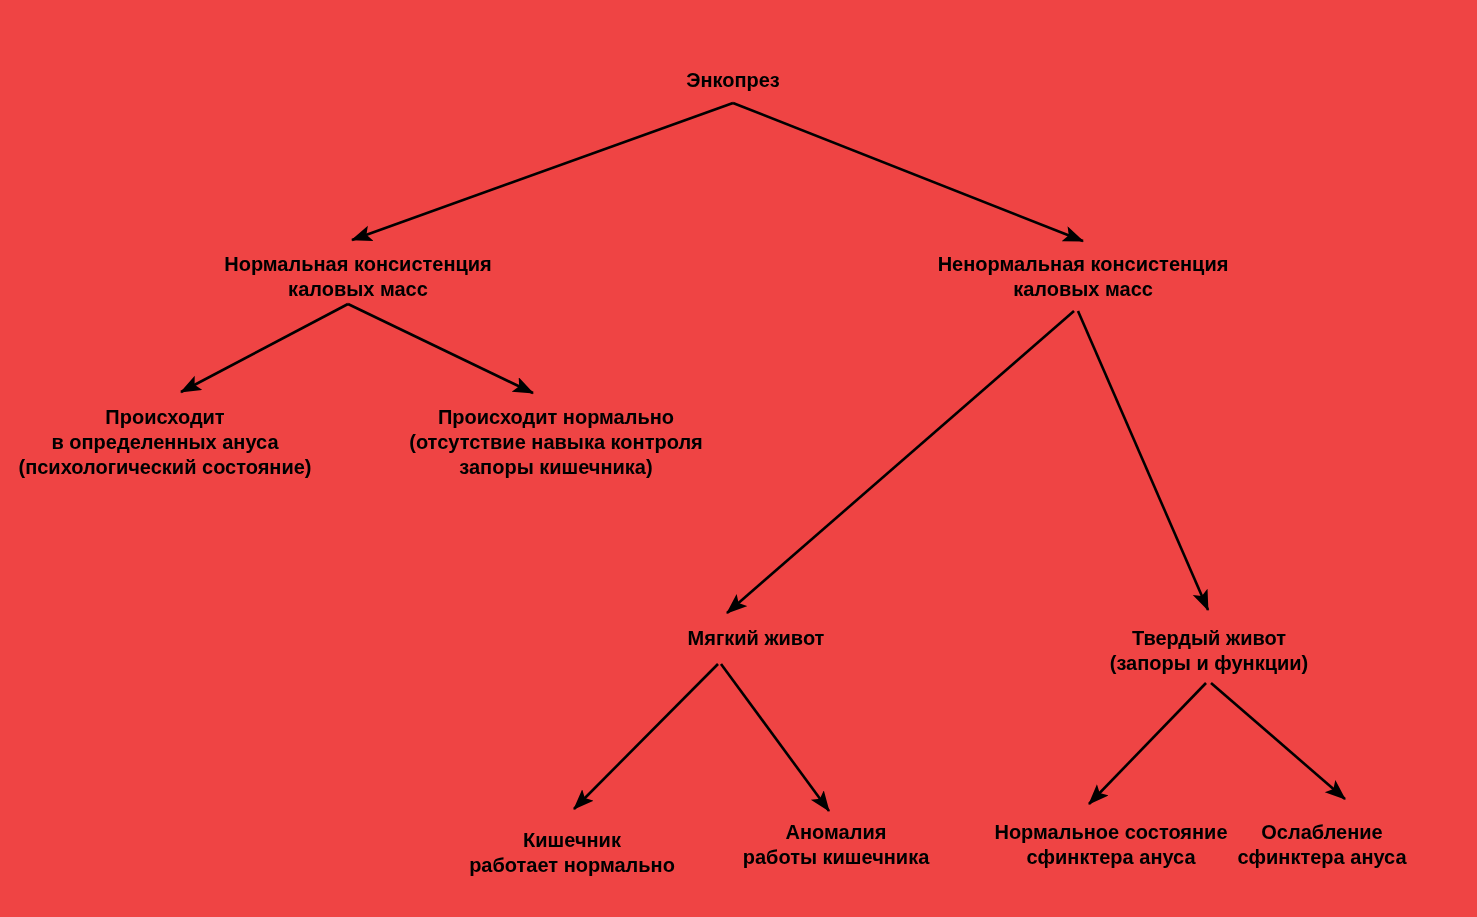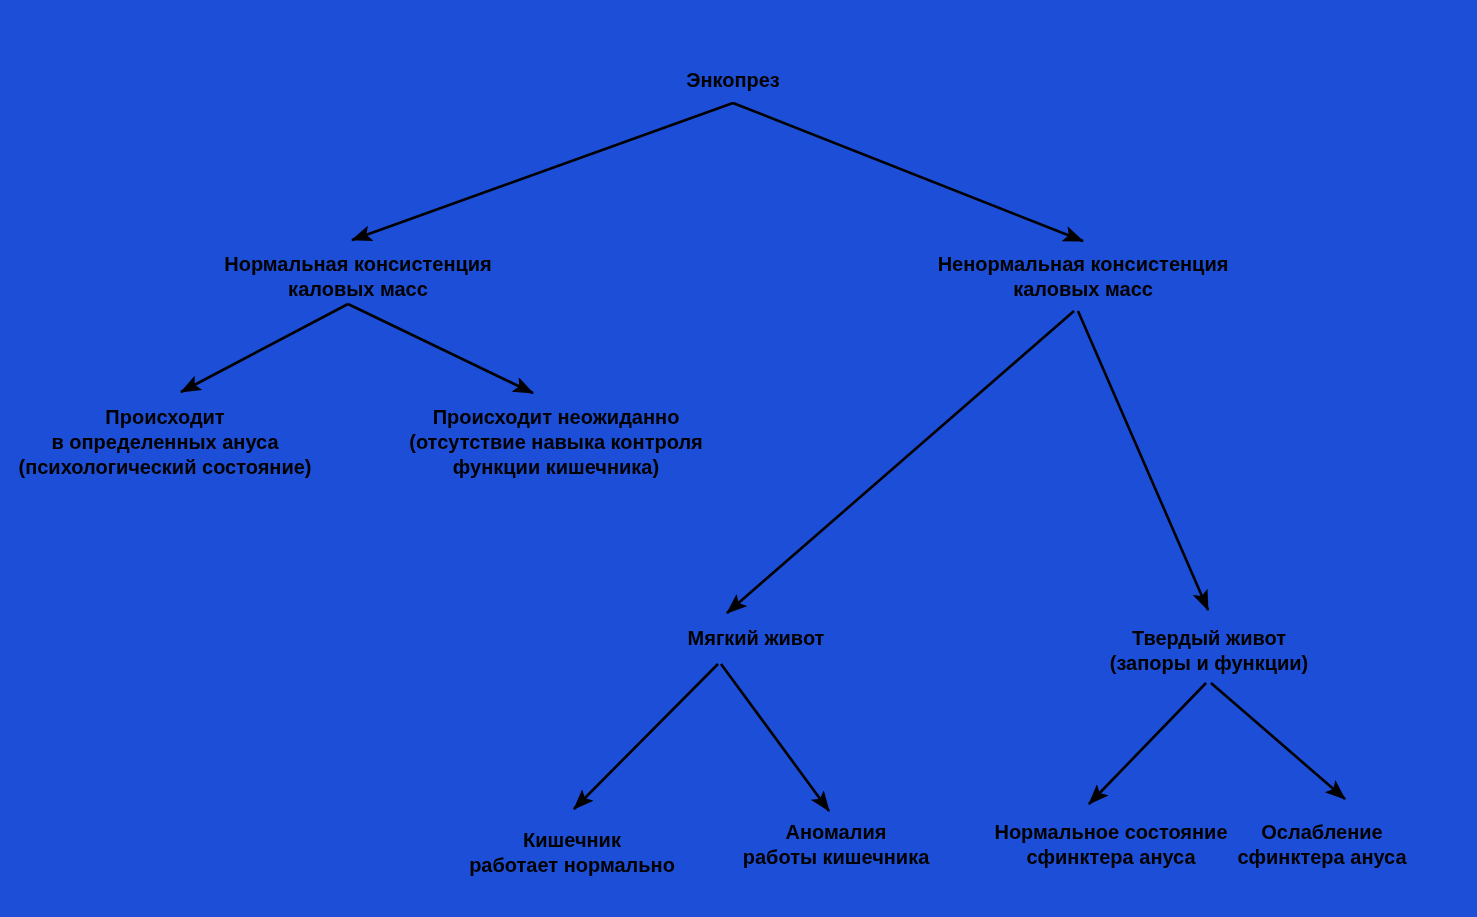--- a/index.html
+++ b/index.html
@@ -11,21 +11,21 @@
   body {
     width: 1477px;
     height: 917px;
     overflow: hidden;
     font-family: "Liberation Sans", "DejaVu Sans", sans-serif;
   }
   #diagram-root {
     position: relative;
     width: 1477px;
     height: 917px;
-    background: #1d4ed8;
+    background: #ef4444;
   }
   #edge-layer {
     position: absolute;
     left: 0;
     top: 0;
     width: 1477px;
     height: 917px;
   }
   .node {
     position: absolute;
@@ -79,23 +79,23 @@
       <div class="node" style="left: 1083px; top: 252px;">
         <span class="node-line">Ненормальная консистенция</span>
         <span class="node-line">каловых масс</span>
       </div>
       <div class="node" style="left: 165px; top: 405px;">
         <span class="node-line">Происходит</span>
         <span class="node-line">в определенных ануса</span>
         <span class="node-line">(психологический состояние)</span>
       </div>
       <div class="node" style="left: 556px; top: 405px;">
-        <span class="node-line">Происходит неожиданно</span>
+        <span class="node-line">Происходит нормально</span>
         <span class="node-line">(отсутствие навыка контроля</span>
-        <span class="node-line">функции кишечника)</span>
+        <span class="node-line">запоры кишечника)</span>
       </div>
       <div class="node" style="left: 756px; top: 626px;">
         <span class="node-line">Мягкий живот</span>
       </div>
       <div class="node" style="left: 1209px; top: 626px; text-align: center;">
         <span class="node-line">Твердый живот</span>
         <span class="node-line">(запоры и функции)</span>
       </div>
       <div class="node" style="left: 572px; top: 828px;">
         <span class="node-line">Кишечник</span>

